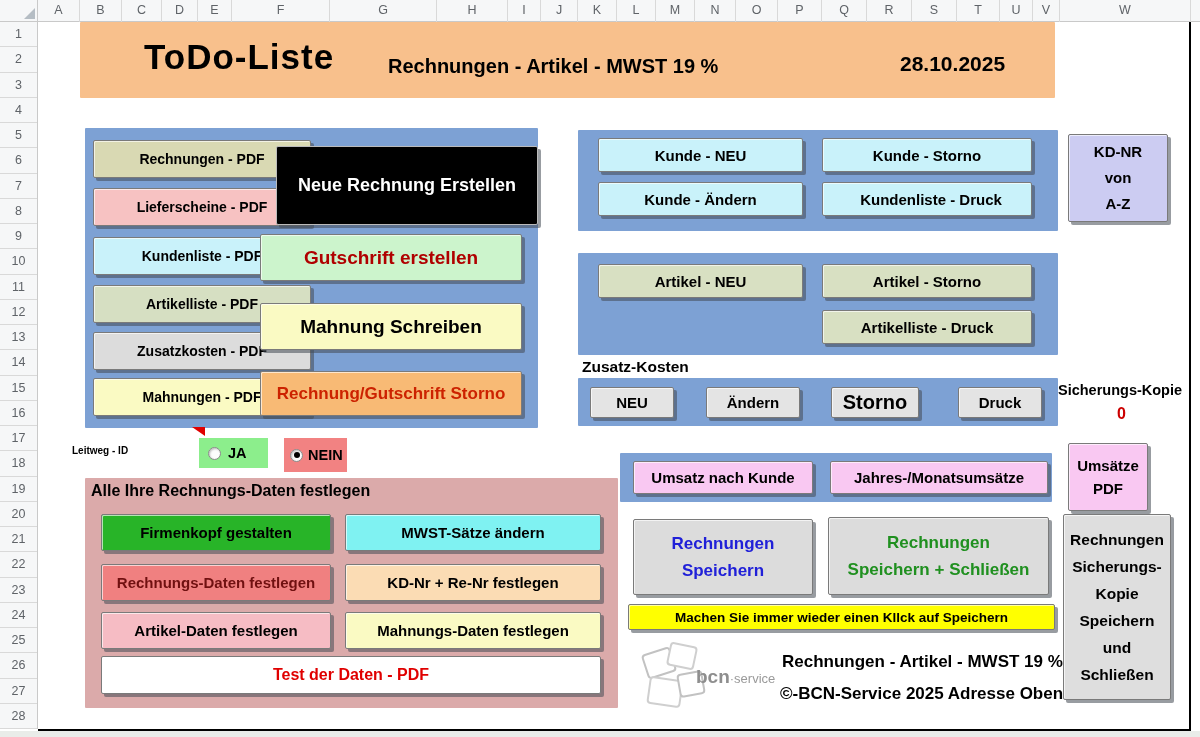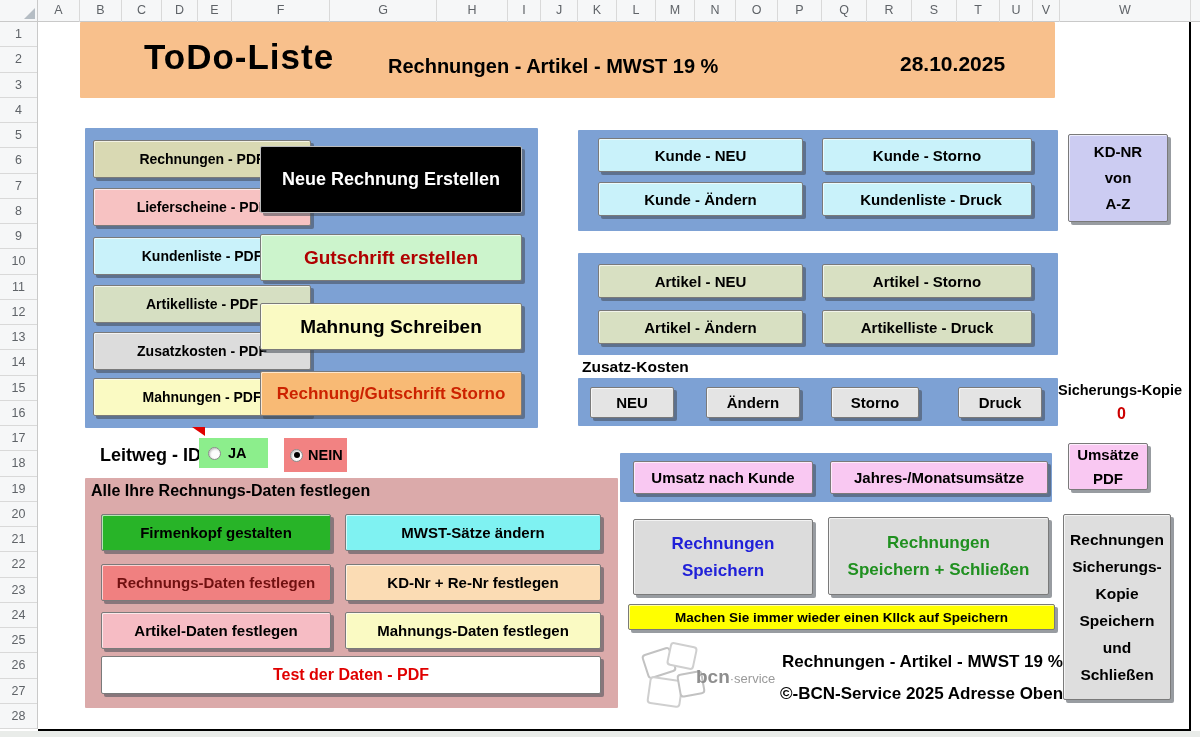--- a/index.html
+++ b/index.html
@@ -124,52 +124,51 @@
   <div class="lbl" style="left:900px; top:52px; font-size:21px;">28.10.2025</div>
 
   <div class="panel" style="left: 85px; top: 128px; width: 453px; height: 300px; background-color: rgb(125, 161, 212);"></div>
   <div class="btn" style="left: 93px; top: 140px; width: 218px; height: 38px; font-size: 14px; background-color: rgb(217, 217, 179);">Rechnungen - PDF</div>
   <div class="btn" style="left: 93px; top: 188px; width: 218px; height: 38px; font-size: 14px; background-color: rgb(247, 194, 194);">Lieferscheine - PDF</div>
   <div class="btn" style="left: 93px; top: 237px; width: 218px; height: 38px; font-size: 14px; background-color: rgb(201, 242, 250);">Kundenliste - PDF</div>
   <div class="btn" style="left: 93px; top: 285px; width: 218px; height: 38px; font-size: 14px; background-color: rgb(214, 223, 194);">Artikelliste - PDF</div>
   <div class="btn" style="left: 93px; top: 332px; width: 218px; height: 38px; font-size: 14px; background-color: rgb(220, 220, 220);">Zusatzkosten - PDF</div>
   <div class="btn" style="left: 93px; top: 378px; width: 218px; height: 38px; font-size: 14px; background-color: rgb(250, 250, 195);">Mahnungen - PDF</div>
 
-  <div class="btn" style="left: 260px; top: 146px; width: 262px; height: 67px; font-size: 18px; border-color: rgb(187, 187, 187); box-shadow: rgba(68, 74, 84, 0.55) 3px 3px 0px; background-color: rgb(0, 0, 0); color: rgb(255, 255, 255);">Neue Rechnung Erstellen</div>
+  <div class="btn" style="left: 276px; top: 146px; width: 262px; height: 79px; font-size: 18px; border-color: rgb(187, 187, 187); box-shadow: rgba(68, 74, 84, 0.55) 3px 3px 0px; background-color: rgb(0, 0, 0); color: rgb(255, 255, 255);">Neue Rechnung Erstellen</div>
   <div class="btn" style="left: 260px; top: 234px; width: 262px; height: 47px; font-size: 19px; background-color: rgb(204, 244, 204); color: rgb(176, 0, 0);">Gutschrift erstellen</div>
   <div class="btn" style="left: 260px; top: 371px; width: 262px; height: 45px; font-size: 17px; background-color: rgb(248, 186, 117); color: rgb(204, 34, 0);">Rechnung/Gutschrift Storno</div>
   <div class="btn" style="left: 260px; top: 303px; width: 262px; height: 47px; font-size: 19px; background-color: rgb(250, 250, 195); color: rgb(0, 0, 0);">Mahnung Schreiben</div>
 
   <div class="panel" style="left: 578px; top: 130px; width: 480px; height: 101px; background-color: rgb(125, 161, 212);"></div>
   <div class="btn" style="left: 598px; top: 138px; width: 205px; height: 34px; font-size: 15px; background-color: rgb(201, 242, 250);">Kunde - NEU</div>
   <div class="btn" style="left: 822px; top: 138px; width: 210px; height: 34px; font-size: 15px; background-color: rgb(201, 242, 250);">Kunde - Storno</div>
   <div class="btn" style="left: 598px; top: 182px; width: 205px; height: 34px; font-size: 15px; background-color: rgb(201, 242, 250);">Kunde - Ändern</div>
   <div class="btn" style="left: 822px; top: 182px; width: 210px; height: 34px; font-size: 15px; background-color: rgb(201, 242, 250); padding-left: 8px;">Kundenliste - Druck</div>
 
   <div class="btn multiline" style="left: 1068px; top: 134px; width: 100px; height: 88px; font-size: 15px; line-height: 1.75; background-color: rgb(204, 204, 242);">KD-NR
 von
 A-Z</div>
 
   <div class="panel" style="left: 578px; top: 253px; width: 480px; height: 102px; background-color: rgb(125, 161, 212);"></div>
   <div class="btn" style="left: 598px; top: 264px; width: 205px; height: 34px; font-size: 15px; background-color: rgb(216, 224, 194);">Artikel - NEU</div>
   <div class="btn" style="left: 822px; top: 264px; width: 210px; height: 34px; font-size: 15px; background-color: rgb(216, 224, 194);">Artikel - Storno</div>
-  <div class="btn" style="left: 598px; top: 310px; width: 205px; height: 34px; font-size: 15px; background-color: rgb(216, 224, 194);">Artikel - Ändern</div>
   <div class="btn" style="left: 822px; top: 310px; width: 210px; height: 34px; font-size: 15px; background-color: rgb(216, 224, 194);">Artikelliste - Druck</div>
 
   <div class="lbl" style="left:582px; top:358px; font-size:15.5px;">Zusatz-Kosten</div>
   <div class="panel" style="left: 578px; top: 378px; width: 480px; height: 48px; background-color: rgb(125, 161, 212);"></div>
   <div class="btn" style="left: 590px; top: 387px; width: 84px; height: 31px; font-size: 15px; background-color: rgb(228, 228, 228);">NEU</div>
   <div class="btn" style="left: 706px; top: 387px; width: 94px; height: 31px; font-size: 15px; background-color: rgb(228, 228, 228);">Ändern</div>
-  <div class="btn" style="left: 831px; top: 387px; width: 88px; height: 31px; font-size: 15px; background-color: rgb(228, 228, 228);">Storno</div>
+  <div class="btn" style="left: 831px; top: 387px; width: 88px; height: 31px; font-size: 20px; background-color: rgb(228, 228, 228);">Storno</div>
   <div class="btn" style="left: 958px; top: 387px; width: 84px; height: 31px; font-size: 15px; background-color: rgb(228, 228, 228);">Druck</div>
 
   <div class="lbl" style="left:1058px; top:382px; font-size:14.5px;">Sicherungs-Kopie</div>
   <div class="lbl" style="left: 1117px; top: 405px; font-size: 16px; color: rgb(204, 0, 0);">0</div>
 
-  <div class="lbl" style="left:100px; top:445px; font-size:18px;">Leitweg - ID</div>
+  <div class="lbl" style="left:72px; top:445px; font-size:10px;">Leitweg - ID</div>
   <div id="red-marker"></div>
   <div class="opt" style="left: 199px; top: 438px; width: 69px; height: 30px; background-color: rgb(140, 238, 140); align-items: center;">
     <span class="radio"></span>
     <span>JA</span>
   </div>
   <div class="opt" style="left: 284px; top: 438px; width: 63px; height: 34px; padding-left: 6px; gap: 5px; background-color: rgb(242, 130, 130);">
     <span class="radio checked"></span>
     <span>NEIN</span>
   </div>
 
@@ -179,21 +178,21 @@
   <div class="btn" style="left: 345px; top: 514px; width: 256px; height: 37px; font-size: 15px; background-color: rgb(127, 242, 242); color: rgb(0, 0, 0);">MWST-Sätze ändern</div>
   <div class="btn" style="left: 101px; top: 564px; width: 230px; height: 37px; font-size: 15px; background-color: rgb(240, 128, 128); color: rgb(112, 16, 16);">Rechnungs-Daten festlegen</div>
   <div class="btn" style="left: 345px; top: 564px; width: 256px; height: 37px; font-size: 15px; background-color: rgb(251, 220, 180); color: rgb(0, 0, 0);">KD-Nr + Re-Nr festlegen</div>
   <div class="btn" style="left: 101px; top: 612px; width: 230px; height: 37px; font-size: 15px; background-color: rgb(246, 188, 196); color: rgb(0, 0, 0);">Artikel-Daten festlegen</div>
   <div class="btn" style="left: 345px; top: 612px; width: 256px; height: 37px; font-size: 15px; background-color: rgb(250, 250, 195); color: rgb(0, 0, 0); text-align: center;">Mahnungs-Daten festlegen</div>
   <div class="btn" style="left: 101px; top: 656px; width: 500px; height: 38px; font-size: 16px; background-color: rgb(255, 255, 255); color: rgb(224, 0, 0);">Test der Daten  -   PDF</div>
 
   <div class="panel" style="left: 620px; top: 453px; width: 432px; height: 49px; background-color: rgb(125, 161, 212);"></div>
   <div class="btn" style="left: 633px; top: 461px; width: 180px; height: 33px; font-size: 15px; background-color: rgb(249, 200, 242);">Umsatz nach Kunde</div>
   <div class="btn" style="left: 830px; top: 461px; width: 218px; height: 33px; font-size: 15px; background-color: rgb(249, 200, 242);">Jahres-/Monatsumsätze</div>
-  <div class="btn multiline" style="left: 1068px; top: 443px; width: 80px; height: 47px; font-size: 15px; line-height: 1.55; background-color: rgb(249, 200, 242);">Umsätze
+  <div class="btn multiline" style="left: 1068px; top: 443px; width: 80px; height: 68px; font-size: 15px; line-height: 1.55; background-color: rgb(249, 200, 242);">Umsätze
 PDF</div>
 
   <div class="btn multiline" style="left: 633px; top: 519px; width: 180px; height: 76px; font-size: 17px; line-height: 1.6; background-color: rgb(220, 220, 220); color: rgb(32, 32, 216);">Rechnungen
 Speichern</div>
   <div class="btn multiline" style="left: 828px; top: 517px; width: 221px; height: 78px; font-size: 17px; line-height: 1.6; background-color: rgb(220, 220, 220); color: rgb(32, 144, 32);">Rechnungen
 Speichern  +  Schließen</div>
   <div class="btn" style="left: 628px; top: 604px; width: 427px; height: 26px; font-size: 13.5px; background-color: rgb(255, 255, 0);">Machen Sie immer wieder einen Kllck auf Speichern</div>
   <div class="btn multiline" style="left: 1063px; top: 514px; width: 108px; height: 186px; font-size: 15.5px; line-height: 1.75; background-color: rgb(222, 222, 222); color: rgb(0, 0, 0);">Rechnungen
 Sicherungs-
 Kopie

